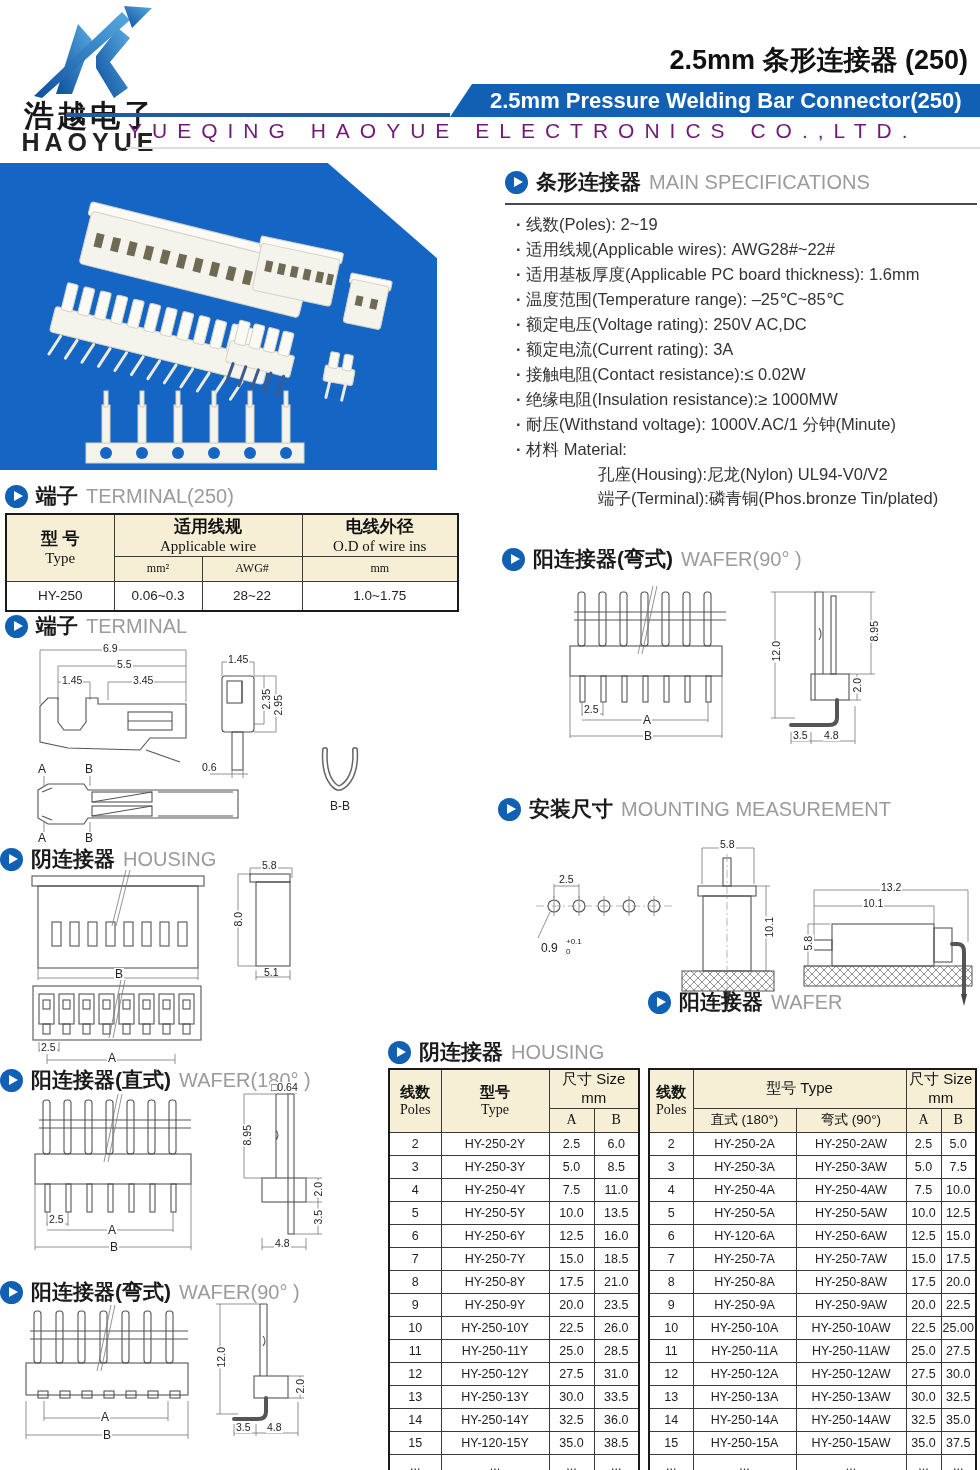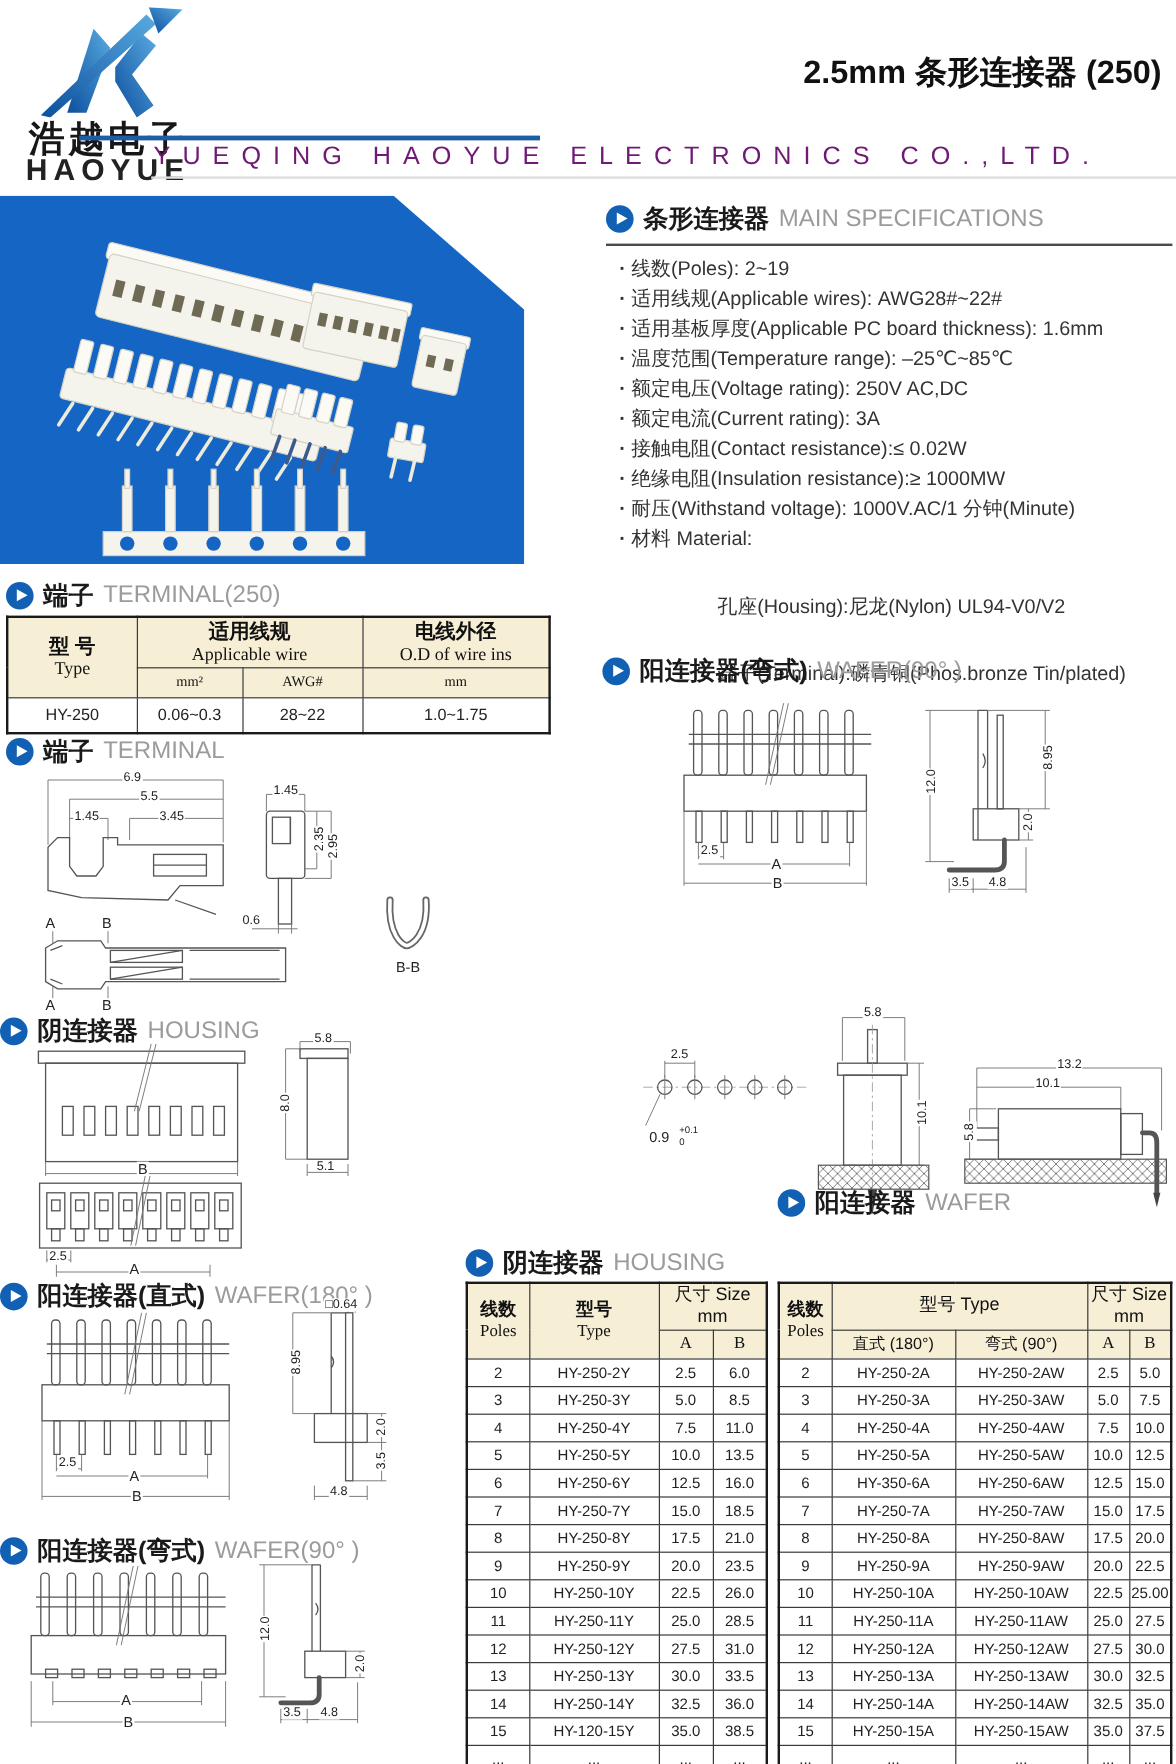--- a/index.html
+++ b/index.html
@@ -35,21 +35,21 @@
   .pinw{stroke:#ecebdd;stroke-width:3;stroke-linecap:round;}
   .pinb{stroke:#3c5a8c;stroke-width:3;stroke-linecap:round;}
 
   
   #specs{left:505px;top:168px;width:472px;}
   #specs-underline{left:505px;top:203px;width:472px;height:2px;background:#4a4a4a;}
   #spec-items{left:516px;top:212px;width:466px;}
   .spec-item{font-size:16.5px;color:#333;line-height:25px;white-space:nowrap;}
   .spec-item::before{content:"· ";font-weight:bold;}
   #mat-items{left:598px;top:462px;width:380px;}
-  .mat-item{font-size:16.5px;color:#333;line-height:24px;white-space:nowrap;margin-top:32px;}
+  .mat-item{font-size:16.5px;color:#333;line-height:24px;white-space:nowrap;}
 
   
   table.dt{border-collapse:collapse;table-layout:fixed;background:#fff;border:2px solid #1a1a1a;}
   table.dt th,table.dt td{border:1px solid #3a3a3a;text-align:center;vertical-align:middle;padding:0;font-weight:normal;}
   table.dt thead th{background:#f6efd6;}
   .cjk-h{font-size:15px;font-weight:bold;color:#111;line-height:1.25;}
   .lat-h{font-family:"Liberation Serif","DejaVu Serif",serif;font-size:14px;color:#111;line-height:1.2;}
   #t250 .cjk-h{font-size:17px;}
   #t250 .lat-h{font-size:15px;}
   #t250 tbody td{font-size:13.5px;height:28px;}
@@ -83,20 +83,23 @@
       </linearGradient>
     </defs>
     <polygon points="30,88 52,18 66,34 46,88" fill="url(#lg1)"></polygon>
     <polygon points="70,50 92,22 104,32 84,56 102,82 88,92 70,62" fill="url(#lg1)"></polygon>
     <polygon points="8,90 96,6 104,14 16,92" fill="url(#lg1)"></polygon>
     <polygon points="98,0 126,2 106,22" fill="url(#lg1)"></polygon>
   </svg>
   <div class="abs" id="logo-cn">浩越电子</div>
   <div class="abs" id="logo-en">HAOYUE</div>
   <div class="abs" id="title-cn">2.5mm 条形连接器 (250)</div>
+  <div class="abs" id="banner">
+    <span>2.5mm Pressure Welding Bar Connector(250)</span>
+  </div>
   <div class="abs" id="blue-rule"></div>
   <div class="abs" id="company">YUEQING HAOYUE ELECTRONICS CO.,LTD.</div>
   <div class="abs" id="company-rule"></div>
 
   <div class="abs" id="photo">
     <svg width="437" height="307" viewBox="0 0 437 307">
 
       <g transform="translate(92,48) rotate(14)">
         <rect x="-3" y="-9" width="232" height="14" rx="3" class="conn2"></rect>
         <rect x="0" y="0" width="226" height="54" rx="4" class="conn"></rect>
@@ -425,20 +428,25 @@
         <line x1="90" y1="128" x2="90" y2="166" class="od"></line>
       <line x1="26" y1="163" x2="90" y2="163" class="od"></line>
     </svg>
     <span class="dml v" style="left:0px;top:68px">12.0</span>
     <span class="dml v" style="left:98px;top:48px">8.95</span>
     <span class="dml v" style="left:84px;top:102px">2.0</span>
     <span class="dml" style="left:27px;top:152px">3.5</span>
     <span class="dml" style="left:58px;top:152px">4.8</span>
   </div>
 
+  <div class="abs sec-title" style="left:498px;top:795px">
+    <span class="play"></span>
+    <span class="cn">安装尺寸</span>
+    <span class="en">MOUNTING MEASUREMENT</span>
+  </div>
 
   <div class="draw" style="left:532px;top:858px;width:148px;height:112px">
     <svg width="148" height="112">
       <line x1="4" y1="48" x2="140" y2="48" class="cl"></line>
       <circle cx="22" cy="48" r="6" class="o"></circle>
         <circle cx="47" cy="48" r="6" class="o"></circle>
       <circle cx="72" cy="48" r="6" class="o"></circle>
         <circle cx="97" cy="48" r="6" class="o"></circle>
         <circle cx="122" cy="48" r="6" class="o"></circle>
       <line x1="22" y1="38" x2="22" y2="58" class="od"></line>
@@ -906,21 +914,21 @@
         </tr>
         <tr>
           <td>5</td>
           <td>HY-250-5A</td>
           <td>HY-250-5AW</td>
           <td>10.0</td>
           <td>12.5</td>
         </tr>
         <tr>
           <td>6</td>
-          <td>HY-350-6A</td>
+          <td>HY-120-6A</td>
           <td>HY-250-6AW</td>
           <td>12.5</td>
           <td>15.0</td>
         </tr>
         <tr>
           <td>7</td>
           <td>HY-250-7A</td>
           <td>HY-250-7AW</td>
           <td>15.0</td>
           <td>17.5</td>

